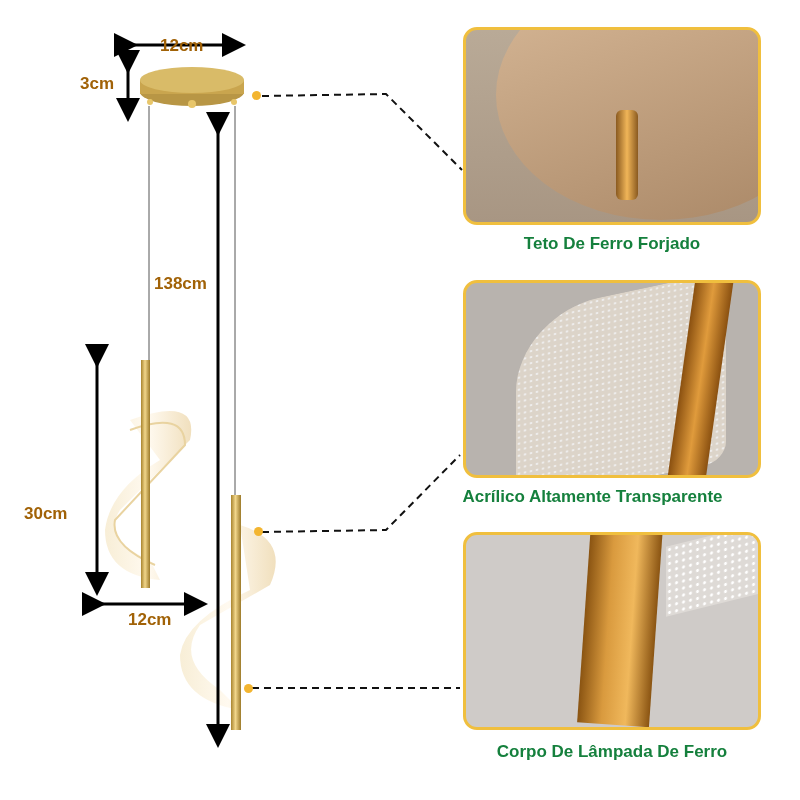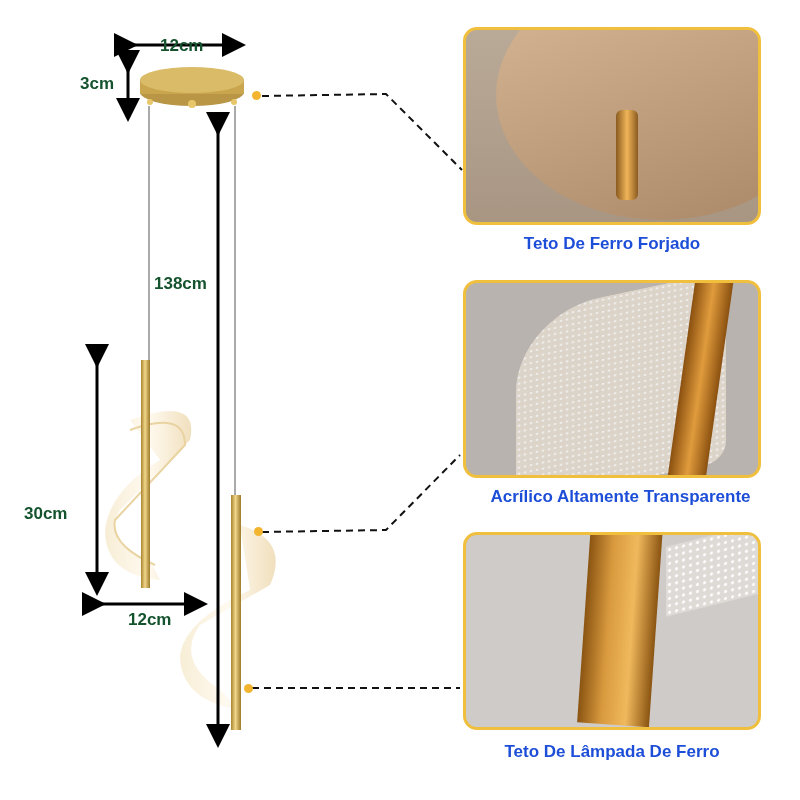--- a/index.html
+++ b/index.html
@@ -1,20 +1,20 @@
 <!DOCTYPE html>
 <html><head>
 <meta charset="utf-8">
 <style>
   html,body{margin:0;padding:0;background:#fff;}
   body{width:800px;height:800px;position:relative;overflow:hidden;font-family:"Liberation Sans",sans-serif;}
   .abs{position:absolute;}
-  .dim{position:absolute;font-weight:bold;font-size:17px;color:#14532d;white-space:nowrap;}
+  .dim{position:absolute;font-weight:bold;font-size:17px;color:#a16207;white-space:nowrap;}
   .panel{position:absolute;border:3px solid #f0bf3e;border-radius:14px;overflow:hidden;box-sizing:border-box;}
-  .cap{position:absolute;font-weight:bold;font-size:17px;color:#1d4ed8;text-align:center;white-space:nowrap;}
+  .cap{position:absolute;font-weight:bold;font-size:17px;color:#15803d;text-align:center;white-space:nowrap;}
   .dot{position:absolute;width:9px;height:9px;border-radius:50%;background:#f3b530;}
   svg{position:absolute;left:0;top:0;}
 </style>
 </head>
 <body>
 
 <svg width="800" height="800">
   <defs>
     <linearGradient id="gold" x1="0" x2="1">
       <stop offset="0" stop-color="#a8842e"></stop>
@@ -72,19 +72,19 @@
 <div class="panel" style="left:463px;top:27px;width:298px;height:198px;background:linear-gradient(180deg,#b9aa97,#a89683);">
   <div class="abs" style="left:30px;top:-60px;width:330px;height:250px;border-radius:50%;background:linear-gradient(160deg,#d8b998,#a98766);"></div>
   <div class="abs" style="left:150px;top:80px;width:22px;height:90px;border-radius:6px;background:linear-gradient(90deg,#8a5a20,#f0b558,#8a5a20);"></div>
 </div>
 <div class="cap" style="left:463px;top:234px;width:298px">Teto De Ferro Forjado</div>
 
 <div class="panel" style="left:463px;top:280px;width:298px;height:198px;background:#b8b3ae;">
   <div class="abs" style="left:50px;top:10px;width:210px;height:190px;background:radial-gradient(#fff 1px,transparent 1.5px) 0 0/6px 6px,#e9dfd2;opacity:0.75;border-radius:40% 10% 10% 10%;transform:skewY(-12deg);"></div>
   <div class="abs" style="left:215px;top:-10px;width:38px;height:220px;transform:rotate(8deg);background:linear-gradient(90deg,#8a5010,#e09b3c,#8a5010);"></div>
 </div>
-<div class="cap" style="left:448px;top:487px;width:345px">Acrílico Altamente Transparente</div>
+<div class="cap" style="left:420px;top:487px;width:345px">Acrílico Altamente Transparente</div>
 
 <div class="panel" style="left:463px;top:532px;width:298px;height:198px;background:#cfcbc8;">
   <div class="abs" style="left:200px;top:0;width:95px;height:70px;background:radial-gradient(#fff 1.2px,transparent 1.8px) 0 0/7px 7px,#dedad6;transform:skewY(-14deg);"></div>
   <div class="abs" style="left:118px;top:-10px;width:72px;height:200px;transform:rotate(4deg);background:linear-gradient(90deg,#8a5412,#d99a3e,#f0b85c,#8a5412);"></div>
 </div>
-<div class="cap" style="left:463px;top:742px;width:298px">Teto De Lâmpada De Ferro</div>
+<div class="cap" style="left:463px;top:742px;width:298px">Corpo De Lâmpada De Ferro</div>
 
 </body></html>

